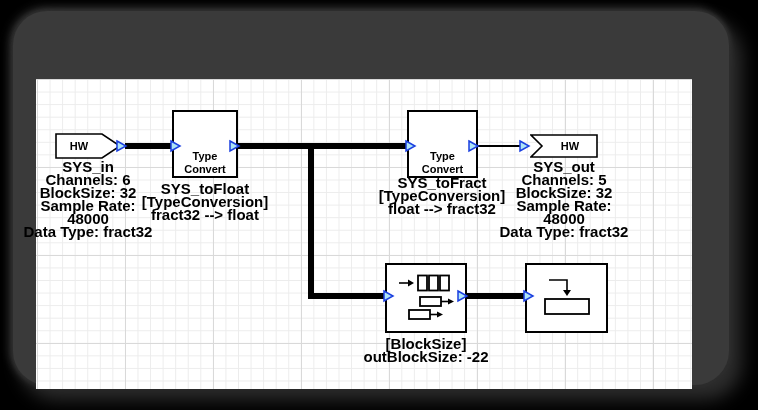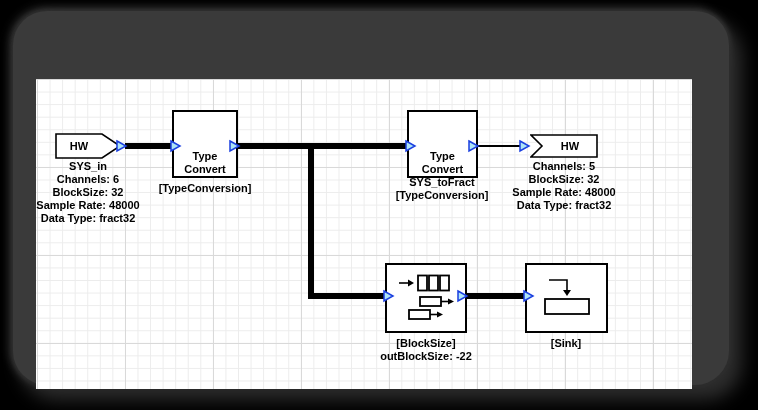--- a/index.html
+++ b/index.html
@@ -16,21 +16,21 @@
           linear-gradient(to bottom,#ececec 1px,transparent 1px);
         background-size:88px 88px,88px 88px,12.57px 12.57px,12.57px 12.57px;
         background-position:1px 0,0 0,1px 0,0 0;margin-top:46px;}
   .wire{position:absolute;background:#000;}
   .block{position:absolute;background:#fff;border:2px solid #000;box-sizing:border-box;
          display:flex;align-items:flex-end;justify-content:center;}
   .blocklabel{font-size:11px;font-weight:bold;color:#000;text-align:center;line-height:13px;}
   .hw{position:absolute;}
   .hw svg{position:absolute;left:0;top:0;width:100%;height:100%;}
   .hw .blocklabel{position:absolute;top:0;height:100%;display:flex;align-items:center;justify-content:center;}
-  .caption{position:absolute;width:130px;text-align:center;font-size:11px;font-weight:bold;
+  .caption{position:absolute;width:130px;text-align:center;font-size:15px;font-weight:bold;
            color:#000;line-height:13px;}
   .port{position:absolute;width:11px;height:12px;overflow:visible;}
   .port polygon{fill:#aee4f6;stroke:#1a3fe0;stroke-width:1.5;stroke-linejoin:miter;}
   .shape{stroke:#000;fill:#fff;}
   .iconsvg{position:absolute;overflow:visible;}
 </style>
 </head>
 <body>
 
 <div class="stage">
@@ -68,50 +68,54 @@
         <div>Convert</div>
       </div>
     </div>
     <svg class="port" style="left:134px;top:61px" viewBox="0 0 11 12">
         <polygon points="1,1 10,6 1,11"></polygon>
       </svg>
     <svg class="port" style="left:193px;top:61px" viewBox="0 0 11 12">
         <polygon points="1,1 10,6 1,11"></polygon>
       </svg>
     <div class="caption" style="left:104px;top:103px">
+      <div>SYS_toFloat</div>
       <div>[TypeConversion]</div>
+      <div>fract32 --&gt; float</div>
     </div>
 
     <div class="block" style="left:371px;top:31px;width:71px;height:68px">
       <div class="blocklabel">
         <div>Type</div>
         <div>Convert</div>
       </div>
     </div>
     <svg class="port" style="left:369px;top:61px" viewBox="0 0 11 12">
         <polygon points="1,1 10,6 1,11"></polygon>
       </svg>
     <svg class="port" style="left:432px;top:61px" viewBox="0 0 11 12">
         <polygon points="1,1 10,6 1,11"></polygon>
       </svg>
     <div class="caption" style="left:341px;top:97px">
       <div>SYS_toFract</div>
       <div>[TypeConversion]</div>
+      <div>float --&gt; fract32</div>
     </div>
 
     <svg class="port" style="left:483px;top:61px" viewBox="0 0 11 12">
         <polygon points="1,1 10,6 1,11"></polygon>
       </svg>
     <div class="hw" style="left:494px;top:55px;width:68px;height:24px">
       <svg viewBox="0 0 68 24">
         <polygon class="shape" points="1,1 67,1 67,23 1,23 12,12" stroke-width="1.6"></polygon>
       </svg>
       <div class="blocklabel" style="left:12px;width:56px">HW</div>
     </div>
     <div class="caption" style="left:463px;top:81px">
+      <div>SYS_out</div>
       <div>Channels: 5</div>
       <div>BlockSize: 32</div>
       <div>Sample Rate: 48000</div>
       <div>Data Type: fract32</div>
     </div>
 
     <div class="block" style="left:349px;top:184px;width:82px;height:70px">
       <svg class="iconsvg" style="left:11px;top:9px;width:58px;height:48px" viewBox="0 0 58 48" fill="none" stroke="#000" stroke-width="1.6">
         <line x1="1" y1="9" x2="10" y2="9"></line>
         <polygon points="10,5.5 16,9 10,12.5" fill="#000" stroke="none"></polygon>
@@ -141,17 +145,16 @@
       <svg class="iconsvg" style="left:17px;top:12px;width:47px;height:40px" viewBox="0 0 47 40" fill="none" stroke="#000" stroke-width="1.6">
         <polyline points="5,3 23,3 23,13"></polyline>
         <polygon points="19,13 27,13 23,19" fill="#000" stroke="none"></polygon>
         <rect x="1" y="22" width="44" height="15" stroke-width="1.8"></rect>
       </svg>
     </div>
     <svg class="port" style="left:487px;top:211px" viewBox="0 0 11 12">
         <polygon points="1,1 10,6 1,11"></polygon>
       </svg>
     <div class="caption" style="left:465px;top:258px">
-      <div>[Sink]</div>
     </div>
 
   </div>
 </div>
 
 </body></html>

